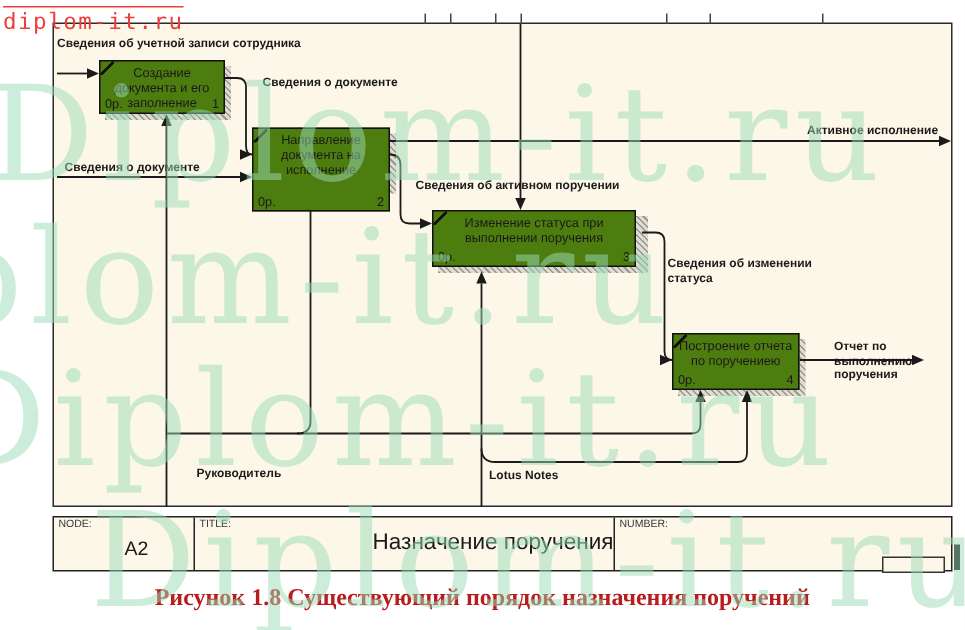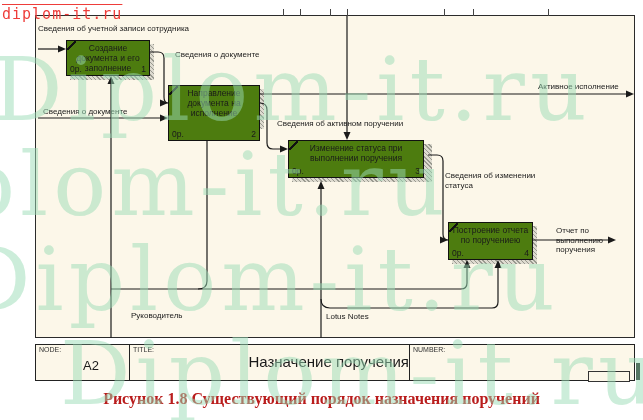--- a/index.html
+++ b/index.html
@@ -12,21 +12,21 @@
   
   .shadow{position:absolute;z-index:3;background:repeating-linear-gradient(45deg,#9a9a90 0 1px,#dedbd0 1px 3px);}
   .abox{position:absolute;z-index:5;border:1.5px solid #111;background:#4d7c0f;box-sizing:border-box;}
   .abox .title{position:absolute;left:2px;right:2px;top:2px;text-align:center;
                font-size:8.5px;line-height:10px;}
   .abox .cost{position:absolute;left:3px;bottom:1px;font-size:8.5px;}
   .abox .num{position:absolute;right:3px;bottom:1px;font-size:8.5px;}
   .fold{position:absolute;left:0;top:0;width:9px;height:9px;
         background:linear-gradient(135deg,transparent 44%,#111 44%,#111 58%,transparent 58%);}
   
-  .lbl{position:absolute;z-index:6;font-size:8px;line-height:9.5px;white-space:nowrap;}
+  .lbl{position:absolute;z-index:6;font-size:8px;line-height:9.5px;white-space:nowrap;font-weight:bold;}
   .wrap{white-space:normal;}
   
   #arrows{position:absolute;left:0;top:0;z-index:4;}
   #arrows path{fill:none;stroke:#1a1a1a;stroke-width:1.2;}
   #arrows polygon{fill:#1a1a1a;stroke:none;}
   
   .nodebar{position:absolute;left:35px;top:344px;width:600px;height:37px;
            border:1.5px solid #222;background:#fcf7e9;box-sizing:border-box;z-index:5;padding-left:48px;}
   .nodebar .vdiv{position:absolute;top:0;bottom:0;width:1.2px;background:#222;}
   .cell-cap{position:absolute;top:1px;font-size:7px;color:#333;}

